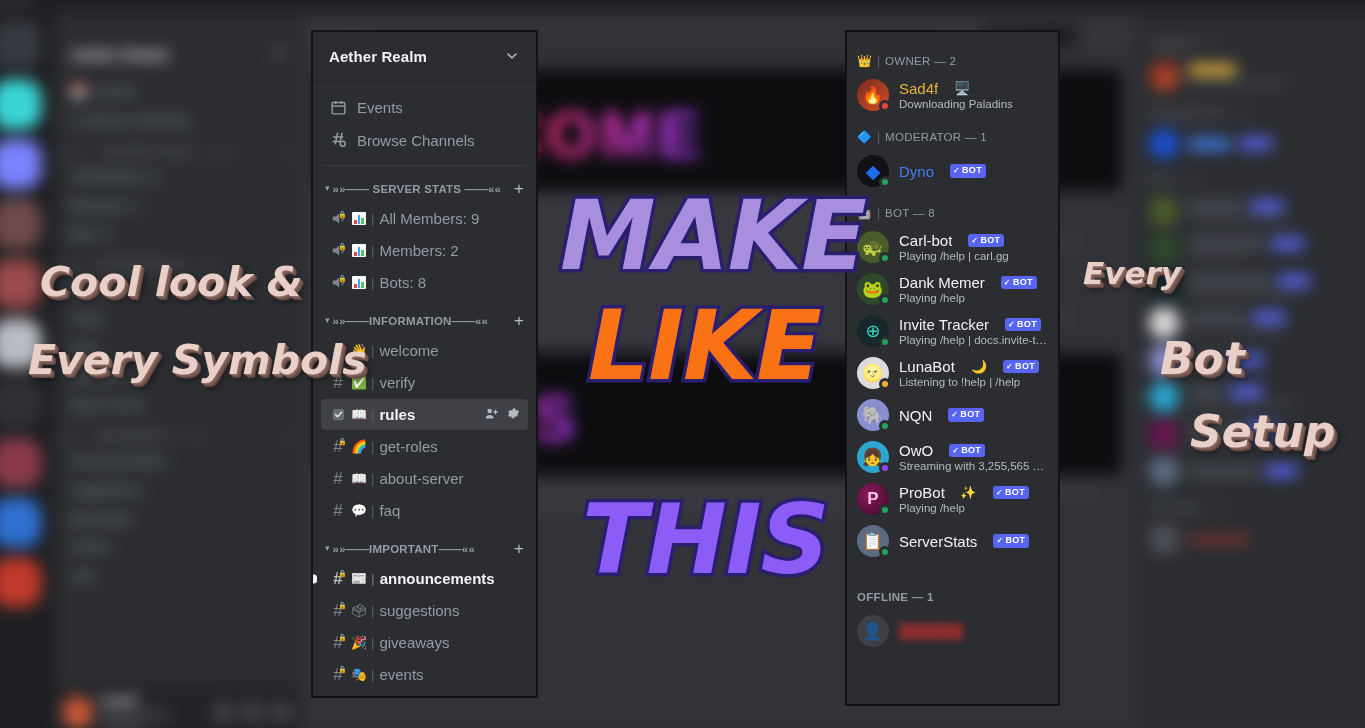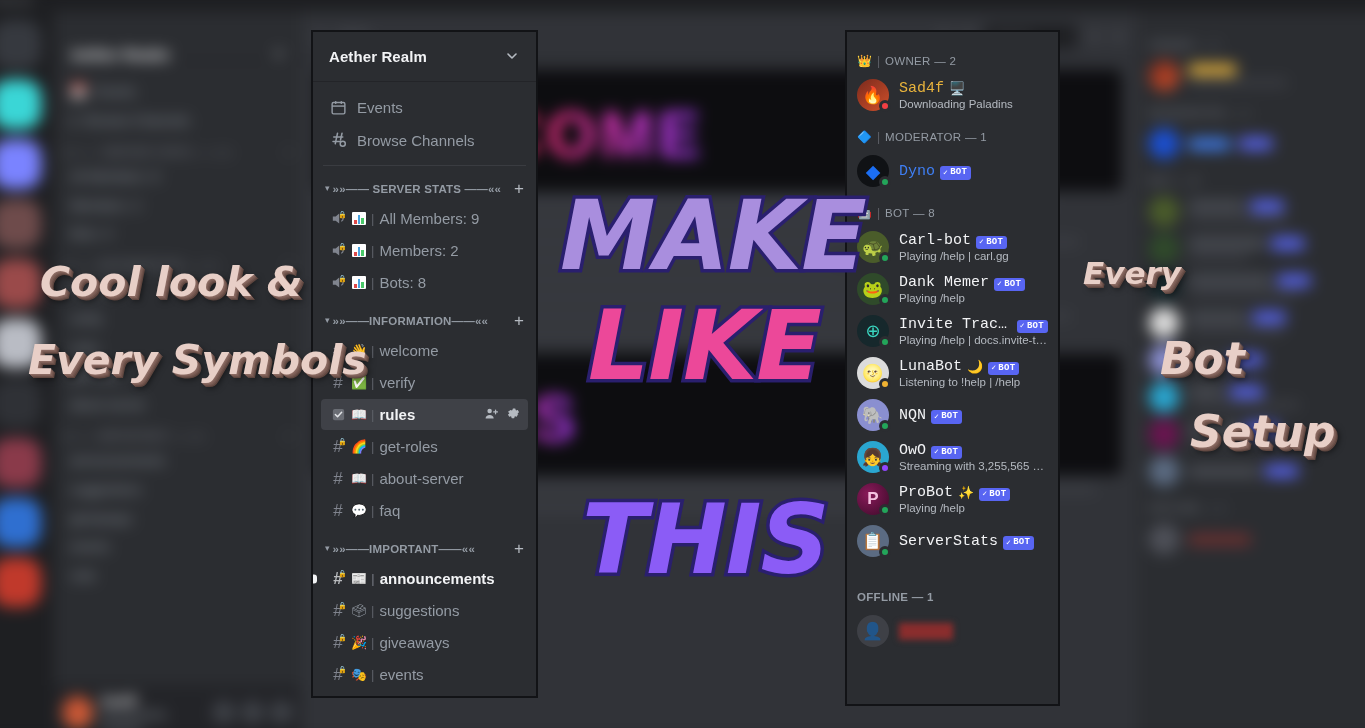--- a/index.html
+++ b/index.html
@@ -92,21 +92,21 @@
   .mp-head .hbar { color:#5d6067; }
   .mp-head .htxt { font-size:11.5px; letter-spacing:.3px;}
   .mp-head.plain { color:#949ba4; font-weight:bold; font-size:11.5px; }
   .member { display:flex; align-items:center; gap:10px; padding:2px 10px; height:42px; }
   .m-av-wrap { position:relative; width:32px; height:32px; flex:none; }
   .m-av { width:32px; height:32px; border-radius:50%; overflow:hidden; display:flex; align-items:center; justify-content:center; font-size:17px; }
   .m-status { position:absolute; right:-2px; bottom:-1px; width:12px; height:12px; border-radius:50%; border:3px solid #2b2d31; }
   .s-online { background:#23a55a; }
   .s-dnd { background:#f23f43; }
   .m-info { min-width:0; flex:1; }
-  .m-top { display:flex; align-items:flex-end; gap:5px;font-family:Liberation Mono, monospace; }
+  .m-top { display:flex; align-items:center; gap:16px; }
   .m-name { font-size:15px; white-space:nowrap; overflow:hidden; text-overflow:ellipsis; color:#f2f3f5;}
   .m-emo { font-size:13px; }
   .bot-tag { background:#5865f2; color:#fff; font-size:9px; font-weight:bold; border-radius:3px; padding:1px 4px 1px 3px; letter-spacing:.3px; display:inline-flex; align-items:center; gap:2px; flex:none; line-height:1.25;}
   .bot-tag .ck { font-size:8px; }
   .m-sub { font-size:11.5px; color:#b5bac1; white-space:nowrap; overflow:hidden; text-overflow:ellipsis; margin-top:1px;}
   .m-offline .m-name { color:#6e7076; }
   .blurred-name { filter: blur(3.2px); color:#8a2d2d !important; font-weight:bold; }
 
   
   .callout {
@@ -133,21 +133,21 @@
     font-family:"DejaVu Sans", sans-serif;
     font-weight:bold;
     font-style:italic;
     letter-spacing:-1px;
     line-height:1;
     white-space:nowrap;
     -webkit-text-stroke:7px #2a1f6e;
     paint-order: stroke fill;
   }
   #bigword-make { left:560px; top:188px; font-size:96px; color:#a98ede; }
-  #bigword-like { left:588px; top:298px; font-size:96px; color:#ec4899; }
+  #bigword-like { left:588px; top:298px; font-size:96px; color:#f97316; }
   #bigword-this { left:582px; top:452px; font-size:96px; color:#8b5cf6;margin-top:40px; }
 </style>
 </head>
 <body>
 
 <div id="stage">
 
   <div class="bg-layer">
 
     <div class="bg-titlebar">

